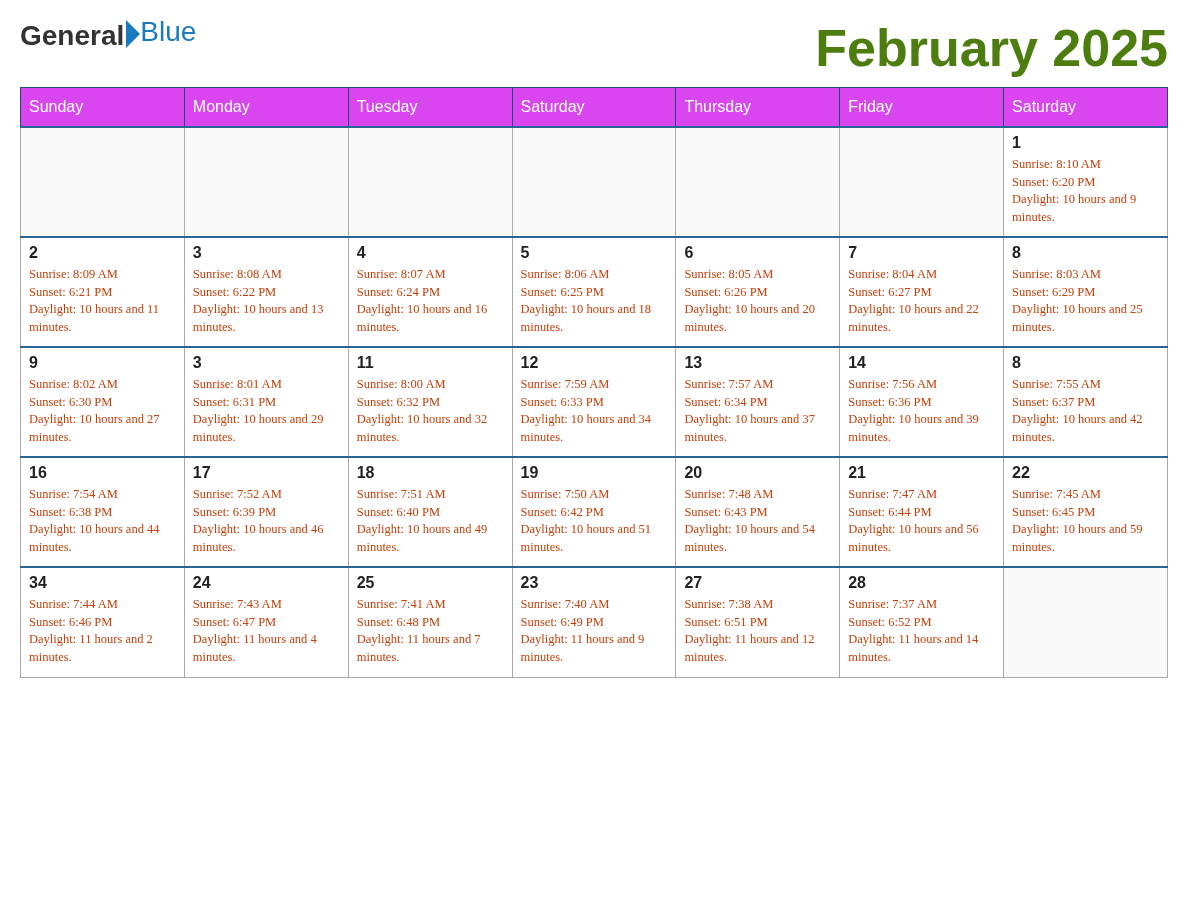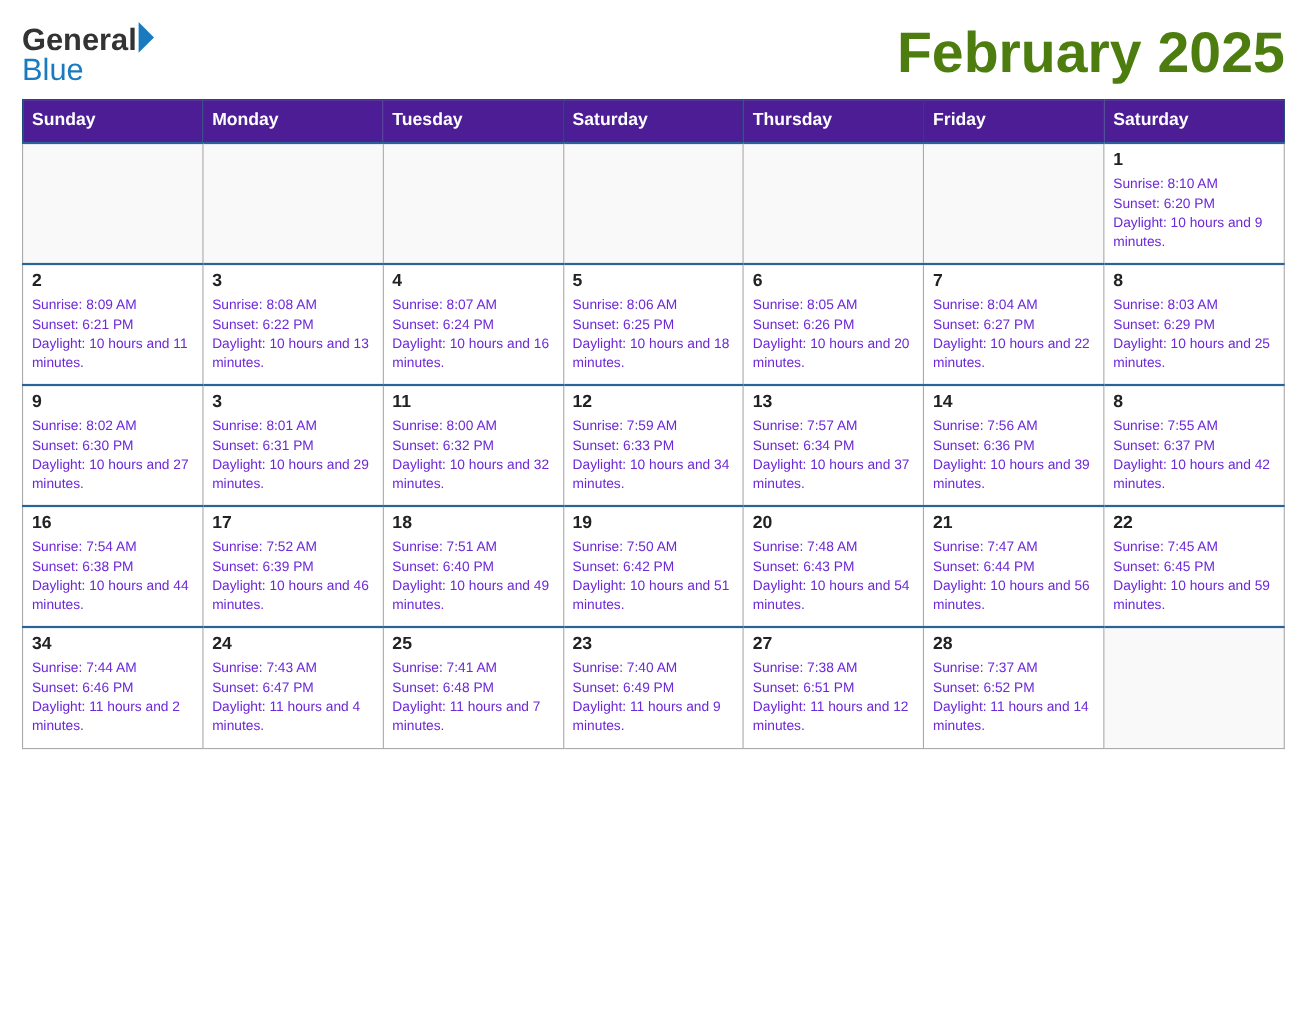--- a/index.html
+++ b/index.html
@@ -11,21 +11,21 @@
       min-height: 918px;
     }
     .header {
       display: flex;
       justify-content: space-between;
       align-items: flex-start;
       margin-bottom: 10px;
     }
     .logo {
       display: flex;
-      flex-direction: column;
+      flex-direction: row;
       align-items: flex-start;
     }
     .logo-top {
       display: flex;
       align-items: center;
     }
     .logo-general {
       font-size: 28px;
       font-weight: bold;
       color: #333;
@@ -58,24 +58,24 @@
       font-size: 22px;
       color: #444;
       margin-top: 4px;
     }
     .calendar {
       width: 100%;
       border-collapse: collapse;
       margin-top: 10px;
     }
     .calendar th {
-      background-color: #4c1d95;
+      background-color: #d946ef;
       color: #fff;
       font-size: 16px;
-      font-weight: bold;
+      font-weight: normal;
       padding: 10px 8px;
       text-align: left;
       border: 1px solid #1a4d75;
     }
     .calendar td {
       border: 1px solid #aaa;
       vertical-align: top;
       padding: 6px 8px;
       font-size: 13px;
       color: #222;
@@ -85,22 +85,23 @@
     }
     .day-number {
       font-size: 16px;
       font-weight: bold;
       color: #222;
       display: block;
       margin-bottom: 4px;
     }
     .day-info {
       font-size: 12.5px;
-      color: #6d28d9;
+      color: #c2410c;
       line-height: 1.4;
+      font-family: Liberation Serif, serif;
     }
     .empty-cell {
       background: #f9f9f9;
     }
     .week-row td {
       border-top: 2px solid #2a6496;
     }
   </style>
 </head>
 <body>

